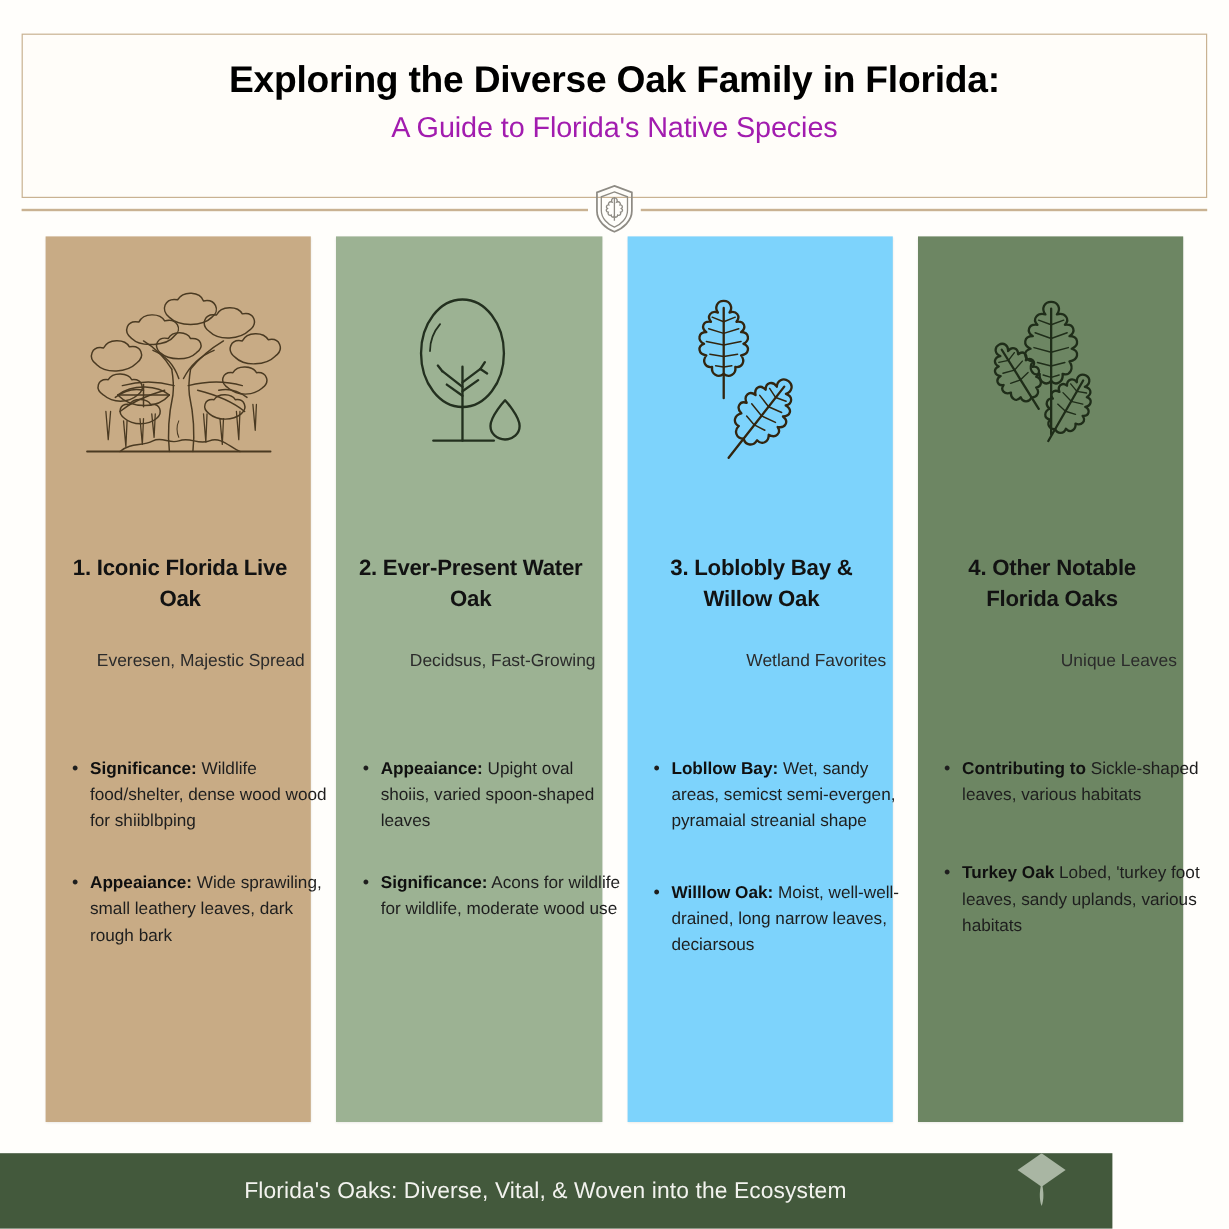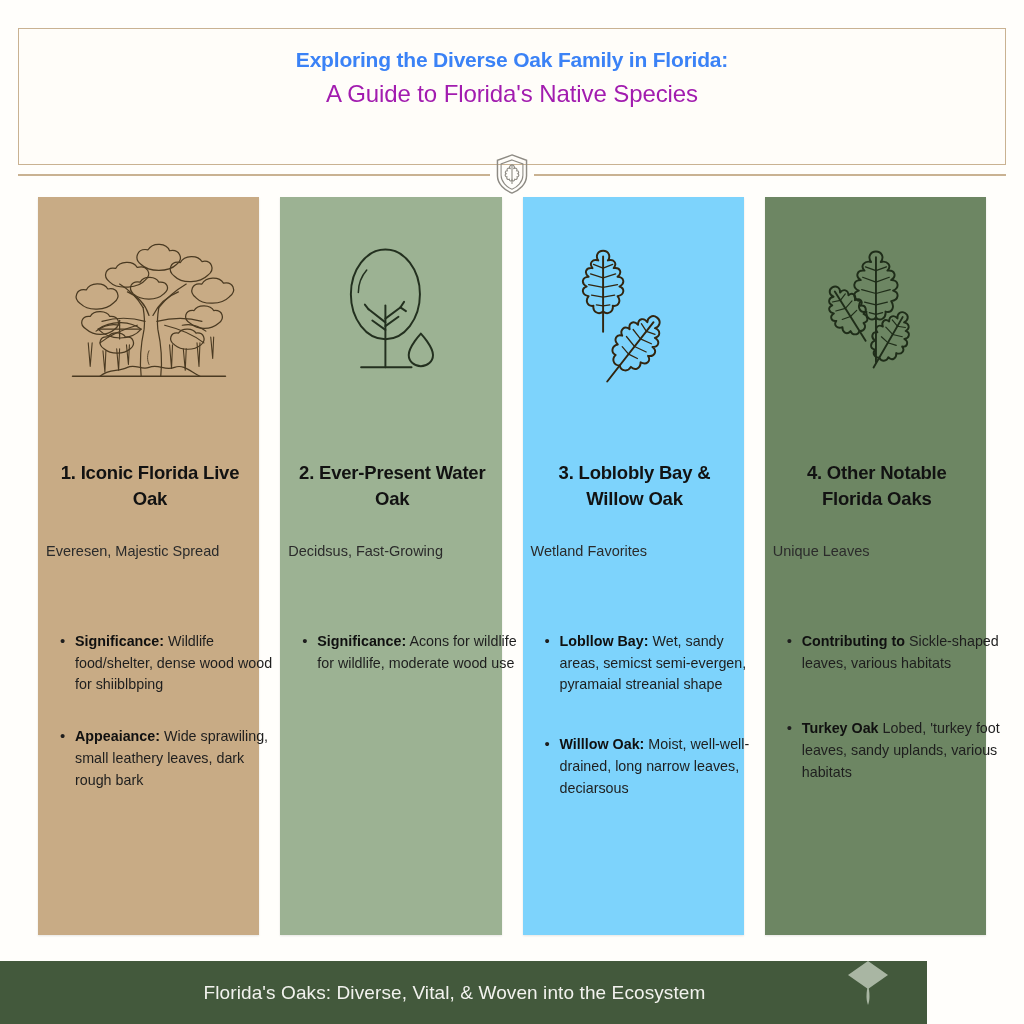--- a/index.html
+++ b/index.html
@@ -33,23 +33,23 @@
   .title-wrap {
     position: absolute;
     left: 0;
     top: 0;
     width: 100%;
     padding-top: 18px;
     text-align: center;
   }
 
   .main-title {
-    font-size: 21px;
+    font-size: 31px;
     font-weight: bold;
-    color: #3b82f6;
+    color: #000000;
     letter-spacing: -0.2px;
     line-height: 1.28;
     white-space: nowrap;
   }
 
   .sub-title {
     font-size: 24px;
     font-weight: normal;
     color: #a21caf;
     letter-spacing: -0.1px;
@@ -124,21 +124,21 @@
     color: #121212;
     line-height: 1.42;
     letter-spacing: -0.2px;
   }
 
   .card-tagline {
     position: absolute;
     left: 8px;
     top: 345px;
     width: 208px;
-    text-align: left;
+    text-align: right;
     font-size: 14.5px;
     color: #2b2b2b;
     line-height: 1.3;
   }
 
   .bullets {
     position: absolute;
     left: 22px;
     top: 434px;
     width: 215px;
@@ -325,20 +325,23 @@
             <path d="M28 140 L82 140"></path>
 
             <path d="M92 104 C92 104 79 118 79 127 C79 134 85 139 92 139
                      C99 139 105 134 105 127 C105 118 92 104 92 104 Z"></path>
           </g>
         </svg>
       </div>
       <div class="card-heading">2. Ever-Present Water Oak</div>
       <div class="card-tagline">Decidsus, Fast-Growing</div>
       <div class="bullets">
+        <div class="bullet">
+          <b>Appeaiance:</b><span> Upight oval shoiis, varied spoon-shaped leaves</span>
+        </div>
         <div class="bullet">
           <b>Significance:</b><span> Acons for wildlife for wildlife, moderate wood use</span>
         </div>
       </div>
     </div>
 
     <div class="card" style="background:#7dd3fc;">
       <div class="card-art">
         <svg viewBox="0 0 170 150" width="164" height="145">
           <g fill="none" stroke="#32250f" stroke-width="2" stroke-linecap="round" stroke-linejoin="round">

